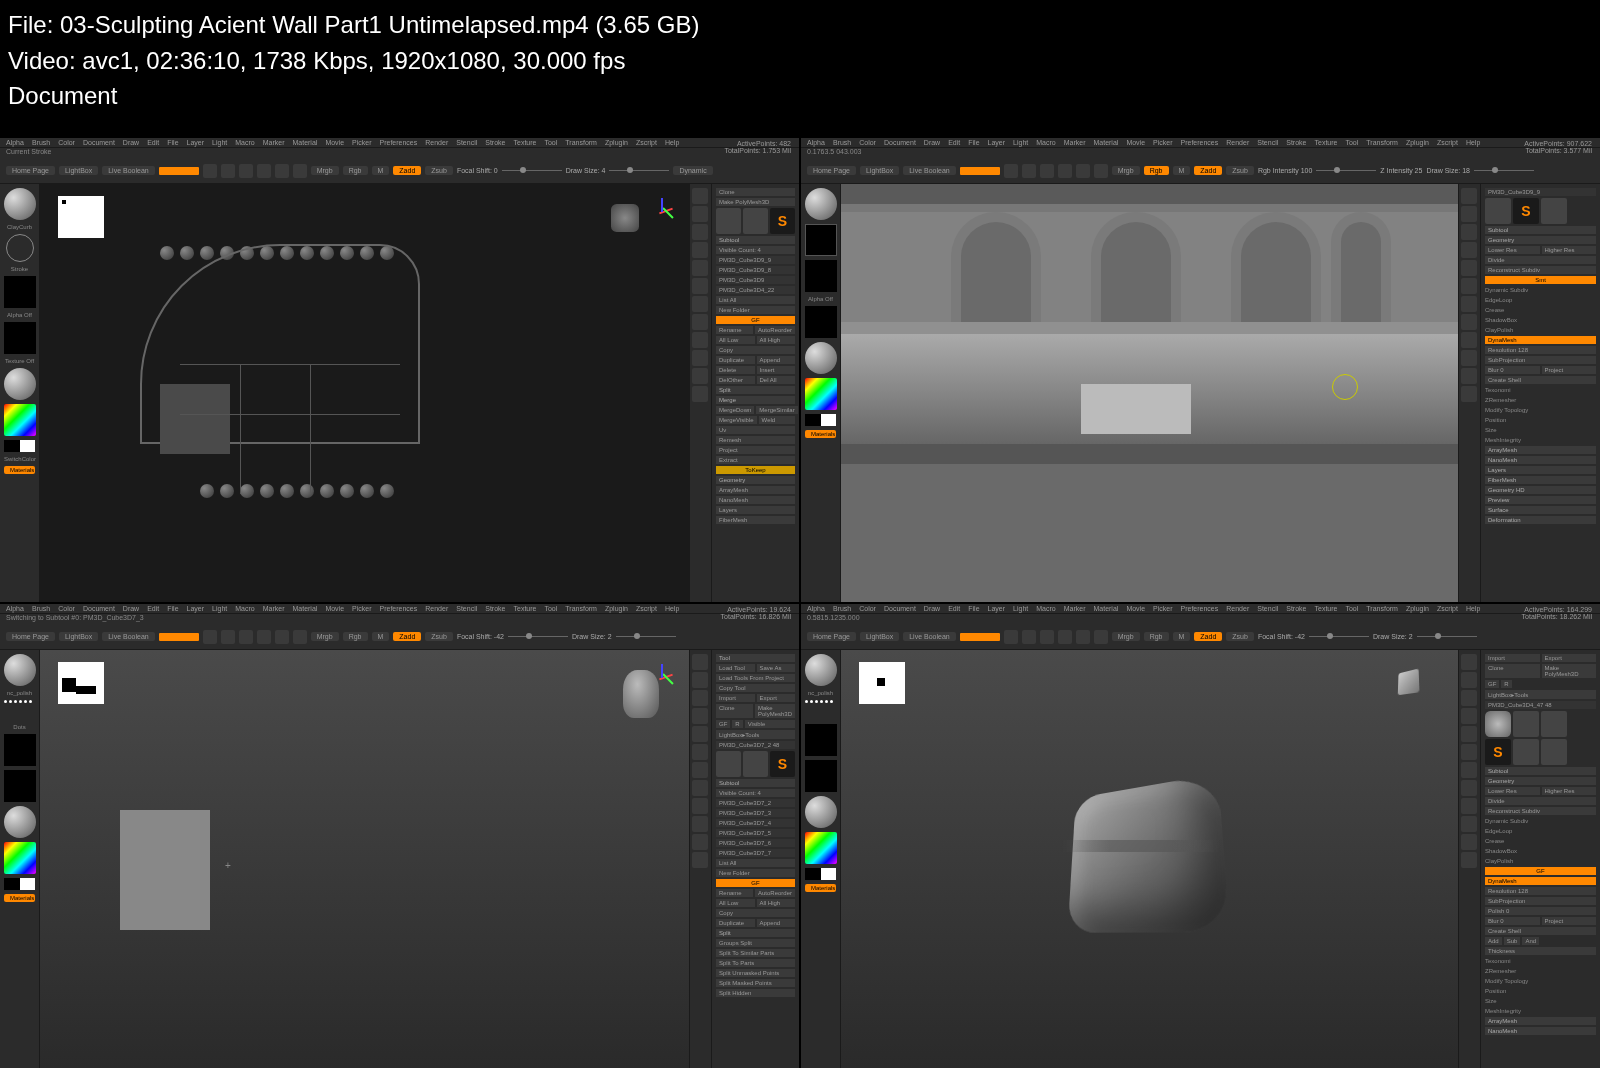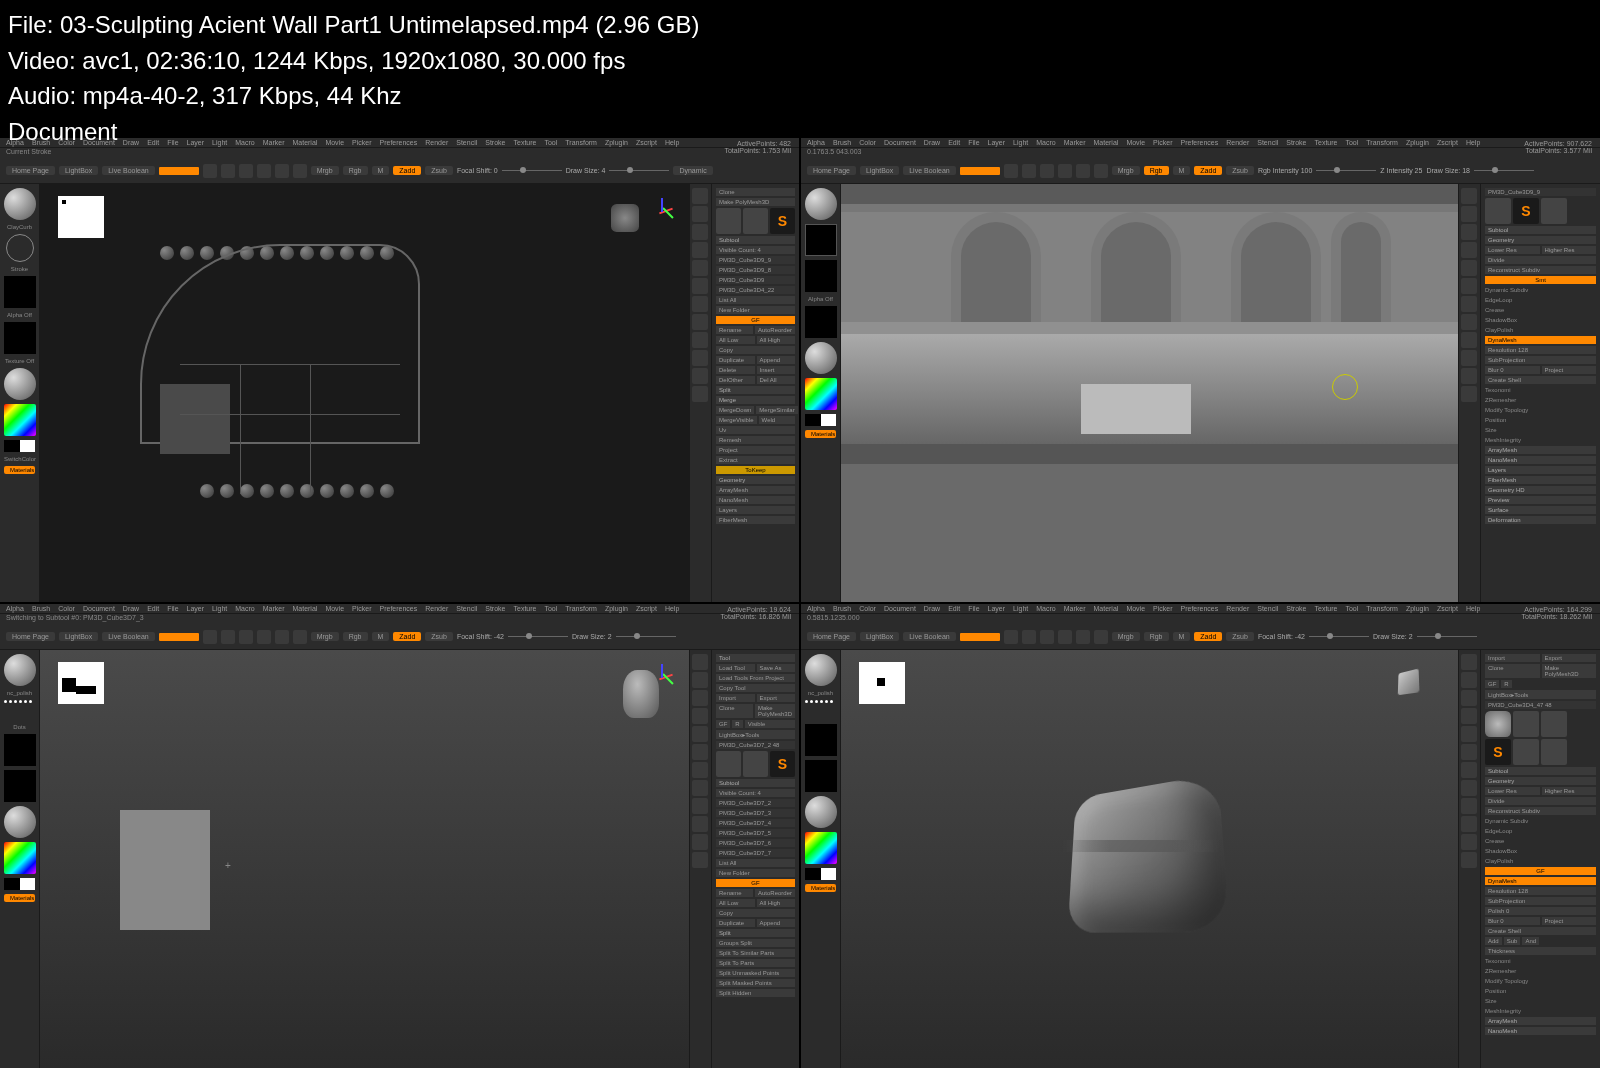--- a/index.html
+++ b/index.html
@@ -88,23 +88,22 @@
 
 .stats { position: absolute; top: 2px; right: 8px; font-size: 7px; color: #999; text-align: right; }
 
 
 .right-panel.wide { width: 120px; }
 </style>
 </head>
 <body>
 
 <div class="header-info">
-  <div>File: 03-Sculpting Acient Wall Part1 Untimelapsed.mp4 (2.96 GB)</div>
-  <div>Video: avc1, 02:36:10, 1244 Kbps, 1920x1080, 30.000 fps</div>
-  <div>Audio: mp4a-40-2, 317 Kbps, 44 Khz</div>
+  <div>File: 03-Sculpting Acient Wall Part1 Untimelapsed.mp4 (3.65 GB)</div>
+  <div>Video: avc1, 02:36:10, 1738 Kbps, 1920x1080, 30.000 fps</div>
   <div>Document</div>
 </div>
 
 <div class="grid">
 
 <div class="panel">
   <div class="menubar">
     <span>Alpha</span>
         <span>Brush</span>
         <span>Color</span>

